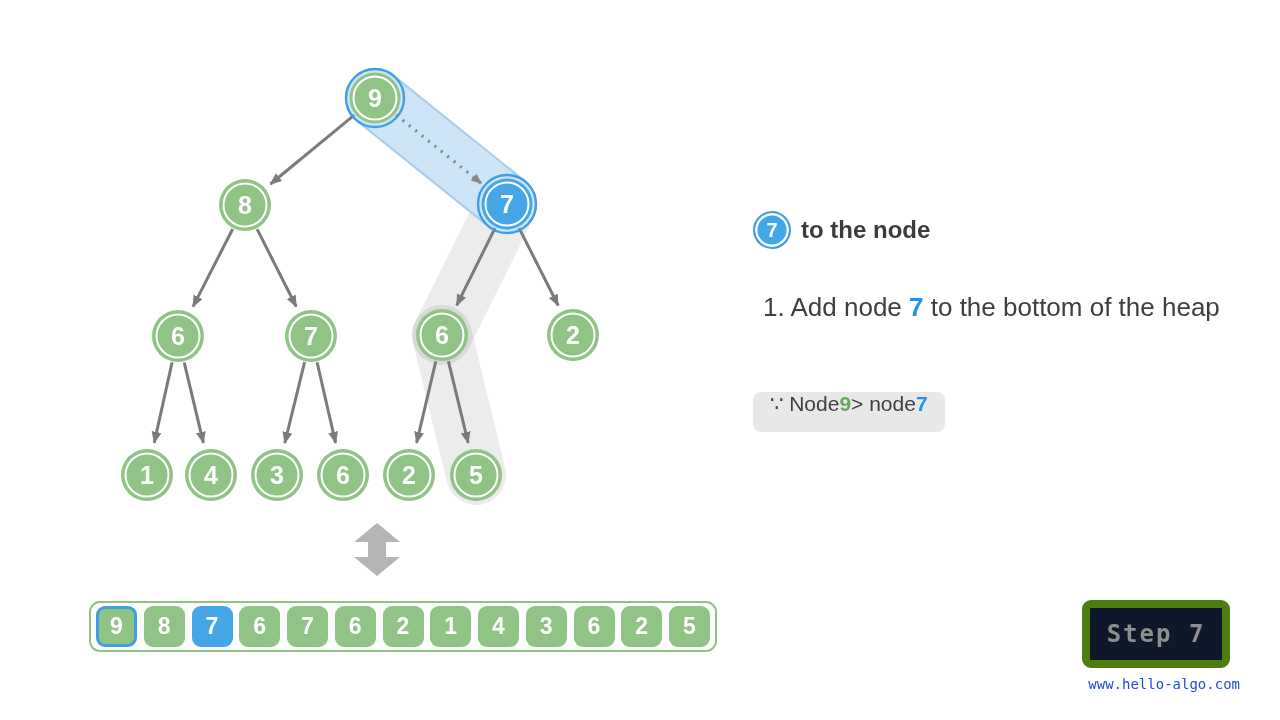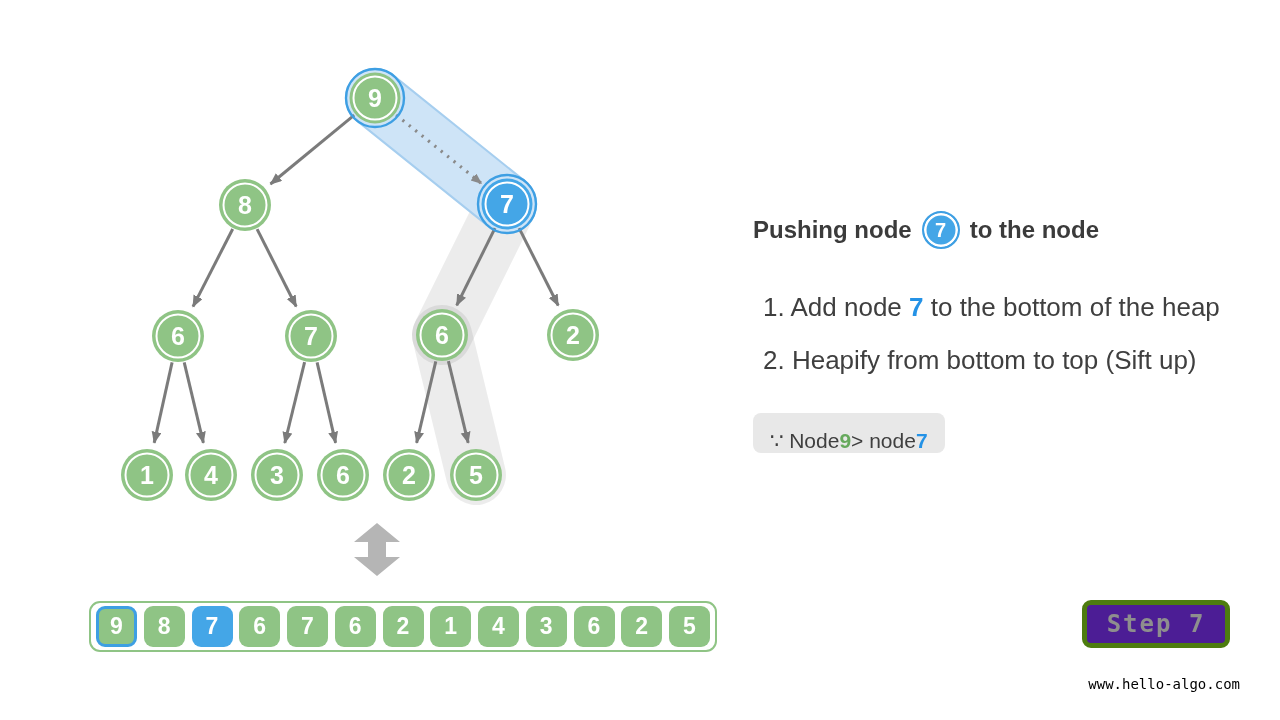--- a/index.html
+++ b/index.html
@@ -37,37 +37,37 @@
     color:#fff;font-size:20px;font-weight:bold;display:flex;align-items:center;justify-content:center;
   }
   .step-line{
     position:absolute;left:763px;font-size:26px;color:#3F3F3F;white-space:nowrap;
   }
   .step-line.one{top:292px;}
   .step-line.two{top:345px;}
   .em-blue{color:#2492E6;font-weight:bold;}
   .em-green{color:#66A95C;font-weight:bold;}
   .note-box{
-    position:absolute;left:753px;top:413px;height:40px;box-sizing:border-box;
-    background:#E8E8E8;border-radius:8px;display:flex;align-items:flex-end;
+    position:absolute;left:753px;top:392px;height:40px;box-sizing:border-box;
+    background:#E8E8E8;border-radius:8px;display:flex;align-items:flex-start;
     padding:0 17px;font-size:21px;color:#3F3F3F;white-space:nowrap;
   }
 
   
   .step-button{
-    position:absolute;left:1082px;top:600px;width:148px;height:48px;box-sizing:border-box;
-    border:5px solid #4d7c0f;border-radius:9px;background:#4c1d95;
+    position:absolute;left:1082px;top:600px;width:148px;height:68px;box-sizing:border-box;
+    border:8px solid #4d7c0f;border-radius:9px;background:#0f172a;
     display:flex;align-items:center;justify-content:center;
     font-family:"DejaVu Sans Mono","Liberation Mono",monospace;
     font-size:24px;font-weight:bold;color:#8E8E8E;letter-spacing:2px;cursor:pointer;
   }
   .watermark{
     position:absolute;right:40px;top:676px;
     font-family:"DejaVu Sans Mono","Liberation Mono",monospace;
-    font-size:14px;color:#000000;
+    font-size:14px;color:#1d4ed8;
   }
 </style>
 </head>
 <body>
 
 <div class="canvas">
 
   <svg class="tree-svg" width="740" height="590" viewBox="0 0 740 590">
     <defs>
       <marker id="arrow" markerUnits="userSpaceOnUse" markerWidth="14" markerHeight="12" refX="11" refY="5" orient="auto">
@@ -187,30 +187,26 @@
     <div class="cell">2</div>
     <div class="cell">1</div>
     <div class="cell">4</div>
     <div class="cell">3</div>
     <div class="cell">6</div>
     <div class="cell">2</div>
     <div class="cell">5</div>
   </div>
 
   <div class="heading">
-    <span>Pushing node</span>
     <span class="badge">7</span>
     <span>to the node</span>
   </div>
 
   <div class="step-line one">
     <span>1. Add node </span><span class="em-blue">7</span><span> to the bottom of the heap</span>
-  </div>
-  <div class="step-line two">
-    <span>2. Heapify from bottom to top (Sift up)</span>
   </div>
 
   <div class="note-box">
     <span>∵ Node </span>
       <span class="em-green">9</span>
       <span> &gt; node </span>
       <span class="em-blue">7</span>
   </div>
 
   <div class="step-button">Step 7</div>

